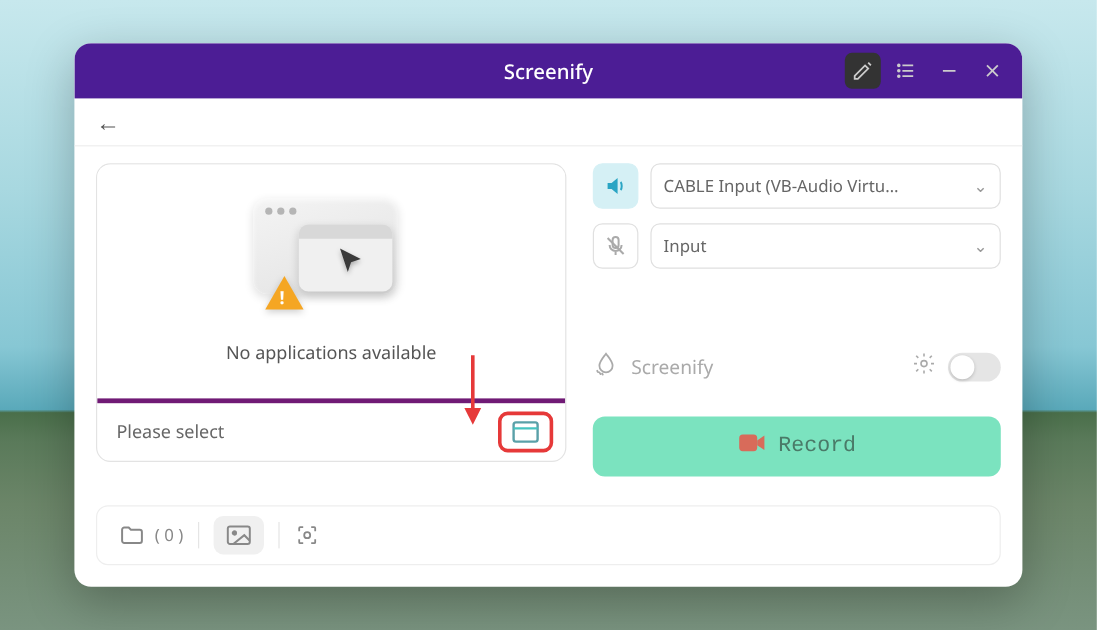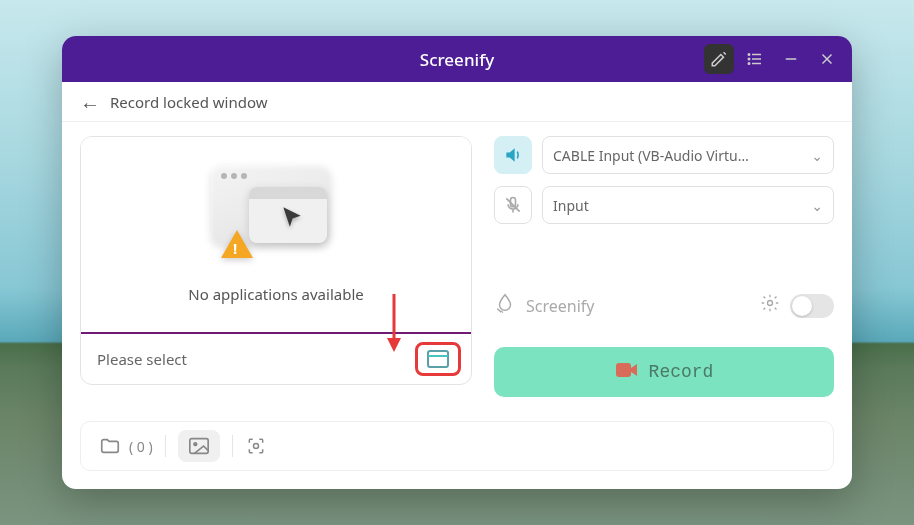--- a/index.html
+++ b/index.html
@@ -79,21 +79,21 @@
   border-left: 16px solid transparent; border-right: 16px solid transparent;
   border-bottom: 28px solid #f5a623; filter: drop-shadow(0 2px 3px rgba(0,0,0,.2));
 }
 .illus-warn::after {
   content: "!"; position: absolute; left: -4px; top: 8px;
   color: #fff; font-weight: 700; font-size: 15px;
 }
 .preview-text { font-size: 15px; color: #555; }
 
 .select-row {
-  height: 52px; border-top: 2px solid #701a75;
+  height: 52px; border-top: 4px solid #701a75;
   display: flex; align-items: center; justify-content: space-between;
   padding: 0 10px 0 16px; position: relative;
 }
 .select-label { font-size: 15px; color: #666; }
 .select-icon-frame {
   border: 3px solid #e63939; border-radius: 8px; padding: 4px 8px;
   display: flex; align-items: center; justify-content: center;
 }
 .select-icon-frame svg { width: 24px; height: 20px; }
 
@@ -185,21 +185,20 @@
         <svg viewBox="0 0 24 24" stroke="currentColor" stroke-width="2">
             <line x1="6" y1="6" x2="18" y2="18"></line>
             <line x1="18" y1="6" x2="6" y2="18"></line>
           </svg>
       </div>
     </div>
   </div>
 
   <div class="subheader">
     <span class="back">←</span>
-    <span class="subheader-title">Record locked window</span>
   </div>
 
   <div class="content">
 
     <div class="left-col">
       <div class="preview-card">
         <div class="preview-area">
           <div class="preview-illus">
             <div class="illus-window"></div>
             <div class="illus-app"></div>

